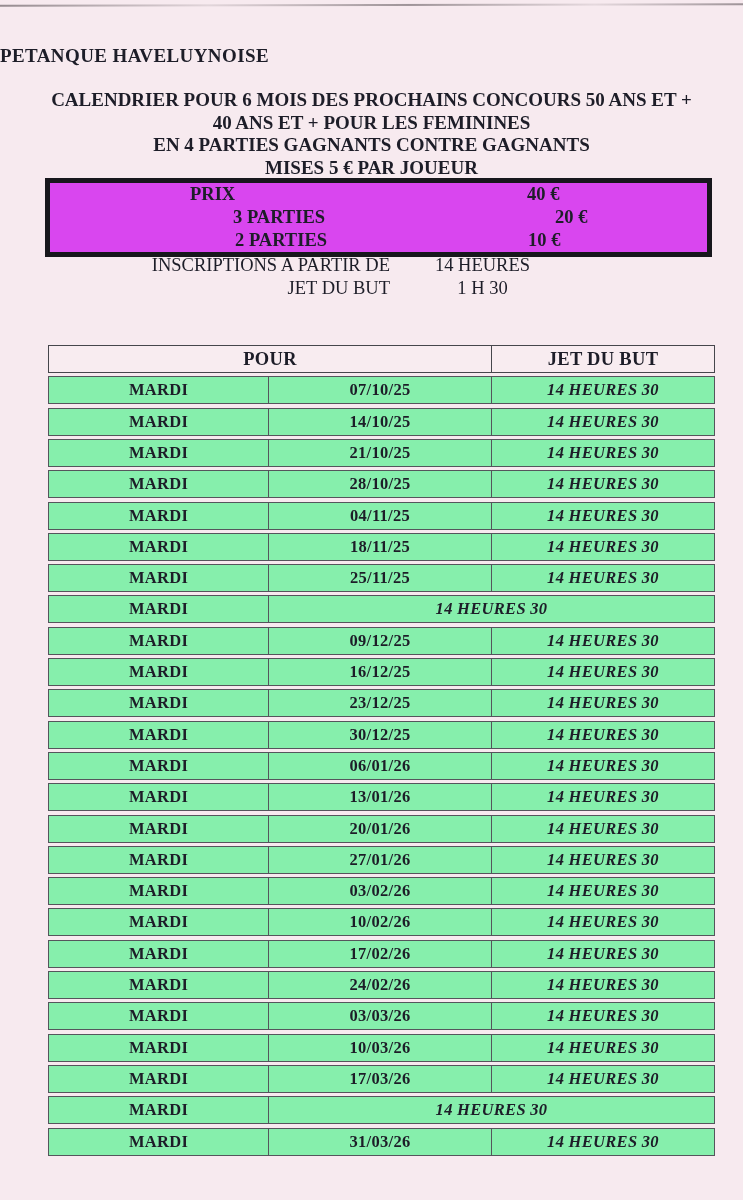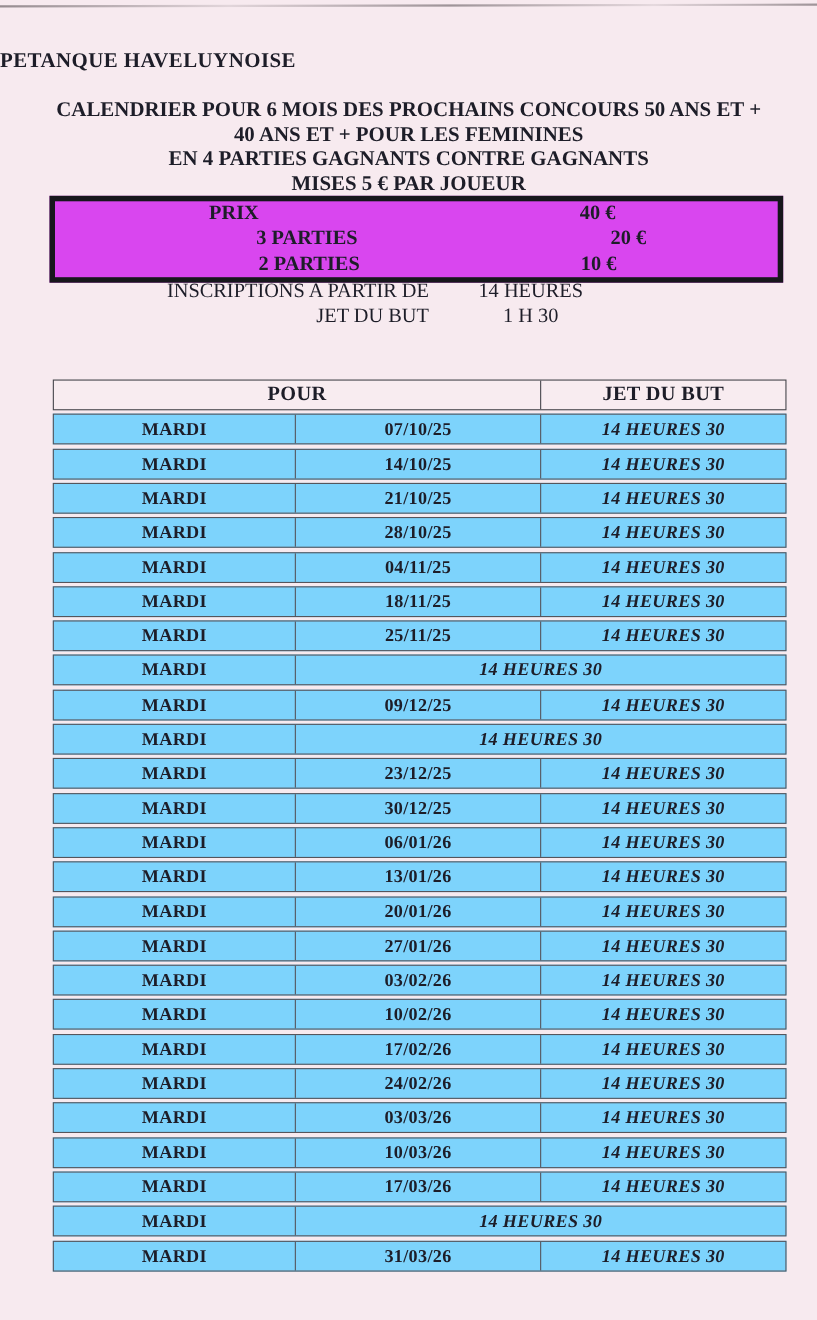--- a/index.html
+++ b/index.html
@@ -66,21 +66,21 @@
     width:443px;border-right:1.6px solid #46464c;
     display:flex;align-items:center;justify-content:center;
     font-weight:bold;font-size:18.5px;letter-spacing:.3px;box-sizing:border-box;
   }
   .thead .h-jet{
     flex:1;display:flex;align-items:center;justify-content:center;
     font-weight:bold;font-size:18.5px;letter-spacing:.3px;
   }
   .trow{
     display:flex;height:28px;box-sizing:border-box;
-    border:1.4px solid #55555c;margin-bottom:3.3px;background:#7dd3fc;
+    border:1.4px solid #55555c;margin-bottom:3.3px;background:#86efac;
   }
   .cell{
     display:flex;align-items:center;justify-content:center;
     font-weight:bold;font-size:16.5px;letter-spacing:.3px;box-sizing:border-box;
     white-space:nowrap;
   }
   .c-day{width:220px;border-right:1.4px solid #55555c;}
   .c-date{width:223px;border-right:1.4px solid #55555c;}
   .c-time{flex:1;font-style:italic;}
 </style>
@@ -172,20 +172,21 @@
   </div>
 
   <div class="trow">
     <div class="cell c-day">MARDI</div>
     <div class="cell c-date">09/12/25</div>
     <div class="cell c-time">14 HEURES 30</div>
   </div>
 
   <div class="trow">
     <div class="cell c-day">MARDI</div>
+    <div class="cell c-date">16/12/25</div>
     <div class="cell c-time">14 HEURES 30</div>
   </div>
 
   <div class="trow">
     <div class="cell c-day">MARDI</div>
     <div class="cell c-date">23/12/25</div>
     <div class="cell c-time">14 HEURES 30</div>
   </div>
 
   <div class="trow">

